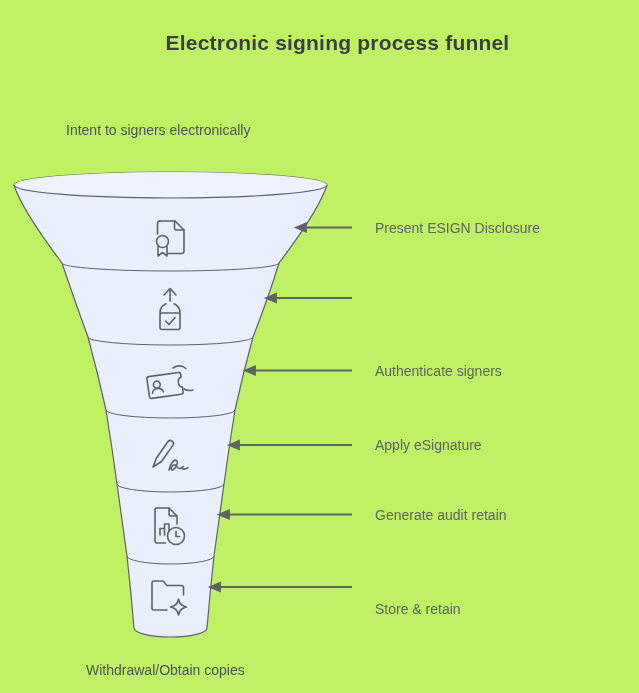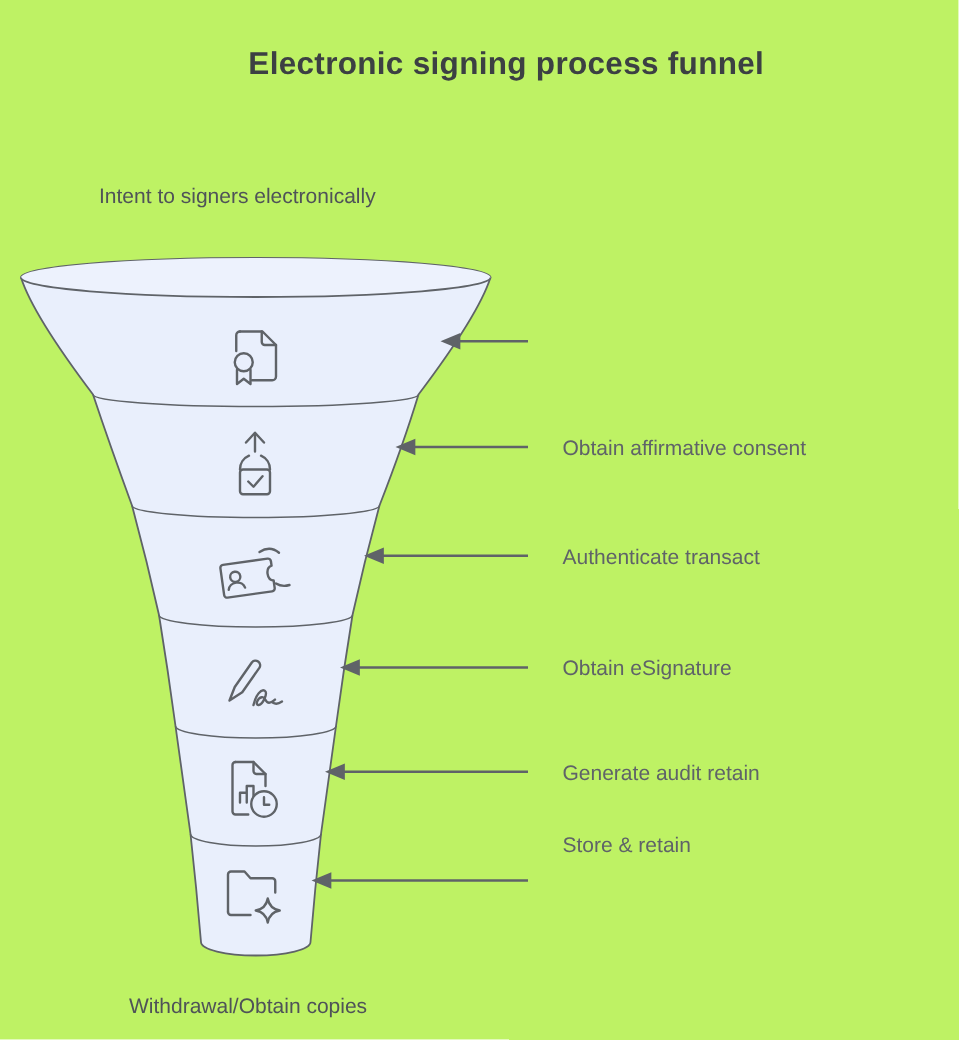--- a/index.html
+++ b/index.html
@@ -48,21 +48,21 @@
     font-size: 14px;
     line-height: 18px;
     color: #5f6368;
     white-space: nowrap;
   }
   .step-0 { top: 219px; }
   .step-1 { top: 289px; }
   .step-2 { top: 362px; }
   .step-3 { top: 436px; }
   .step-4 { top: 506px; }
-  .step-5 { top: 554px; }
+  .step-5 { top: 600px; }
 </style>
 </head>
 <body>
 
 <div class="canvas">
 
   <h1 class="chart-title">Electronic signing process funnel</h1>
 
   <div class="edge-label top-label">Intent to signers electronically</div>
 
@@ -169,21 +169,21 @@
         <line x1="228" y1="514.5" x2="352" y2="514.5"></line>
         <polygon points="219,514.5 229,510.3 229,518.7"></polygon>
       </g>
       <g>
         <line x1="219" y1="587" x2="352" y2="587"></line>
         <polygon points="210,587 220,582.8 220,591.2"></polygon>
       </g>
     </g>
   </svg>
 
-  <div class="step-label step-1">Obtain affirmative consent</div>
-  <div class="step-label step-2">Authenticate transact</div>
-  <div class="step-label step-3">Obtain eSignature</div>
+  <div class="step-label step-0">Present ESIGN Disclosure</div>
+  <div class="step-label step-2">Authenticate signers</div>
+  <div class="step-label step-3">Apply eSignature</div>
   <div class="step-label step-4">Generate audit retain</div>
   <div class="step-label step-5">Store &amp; retain</div>
 
   <div class="edge-label bottom-label">Withdrawal/Obtain copies</div>
 
 </div>
 
 </body></html>

